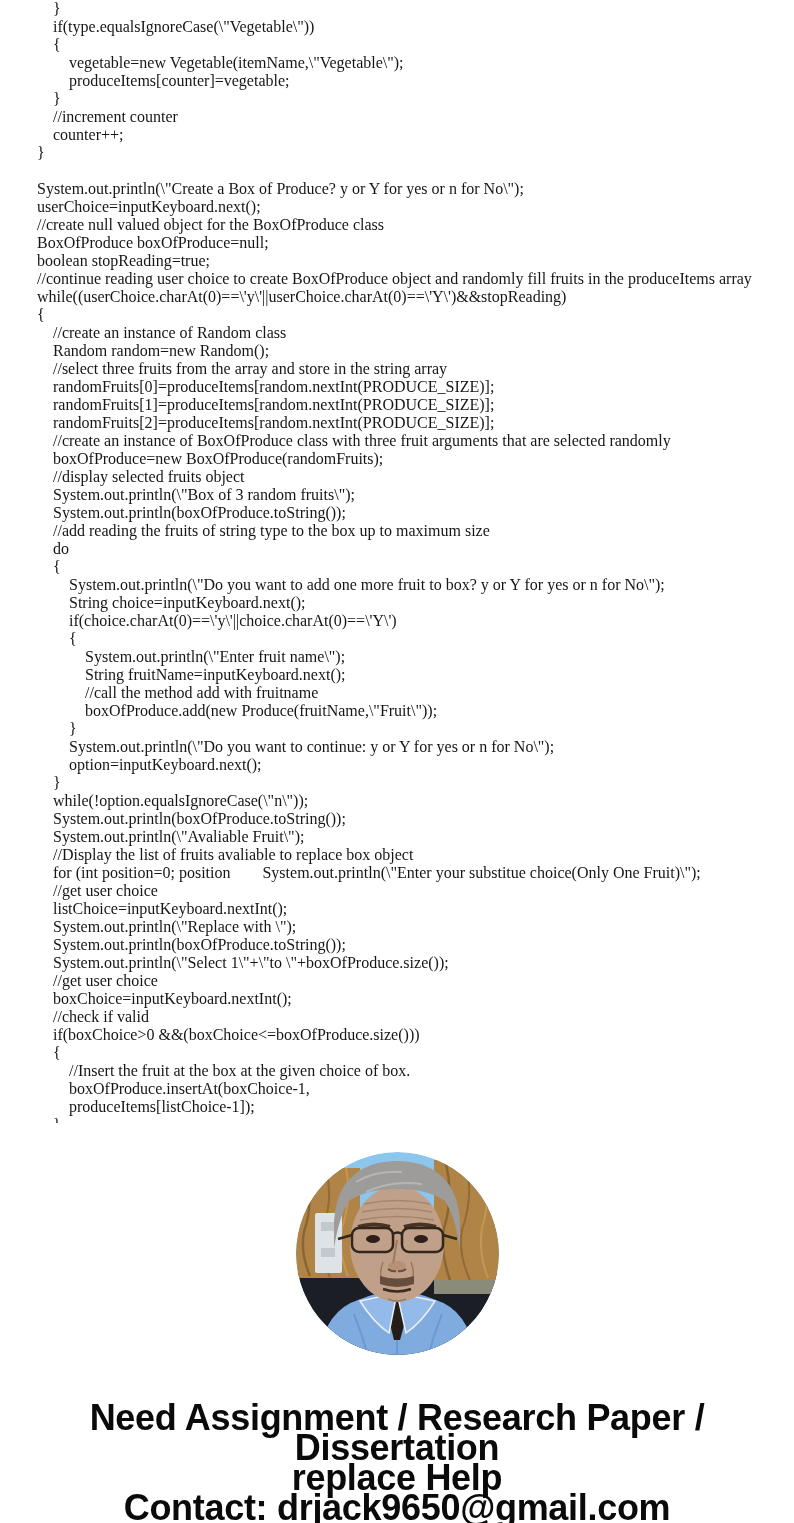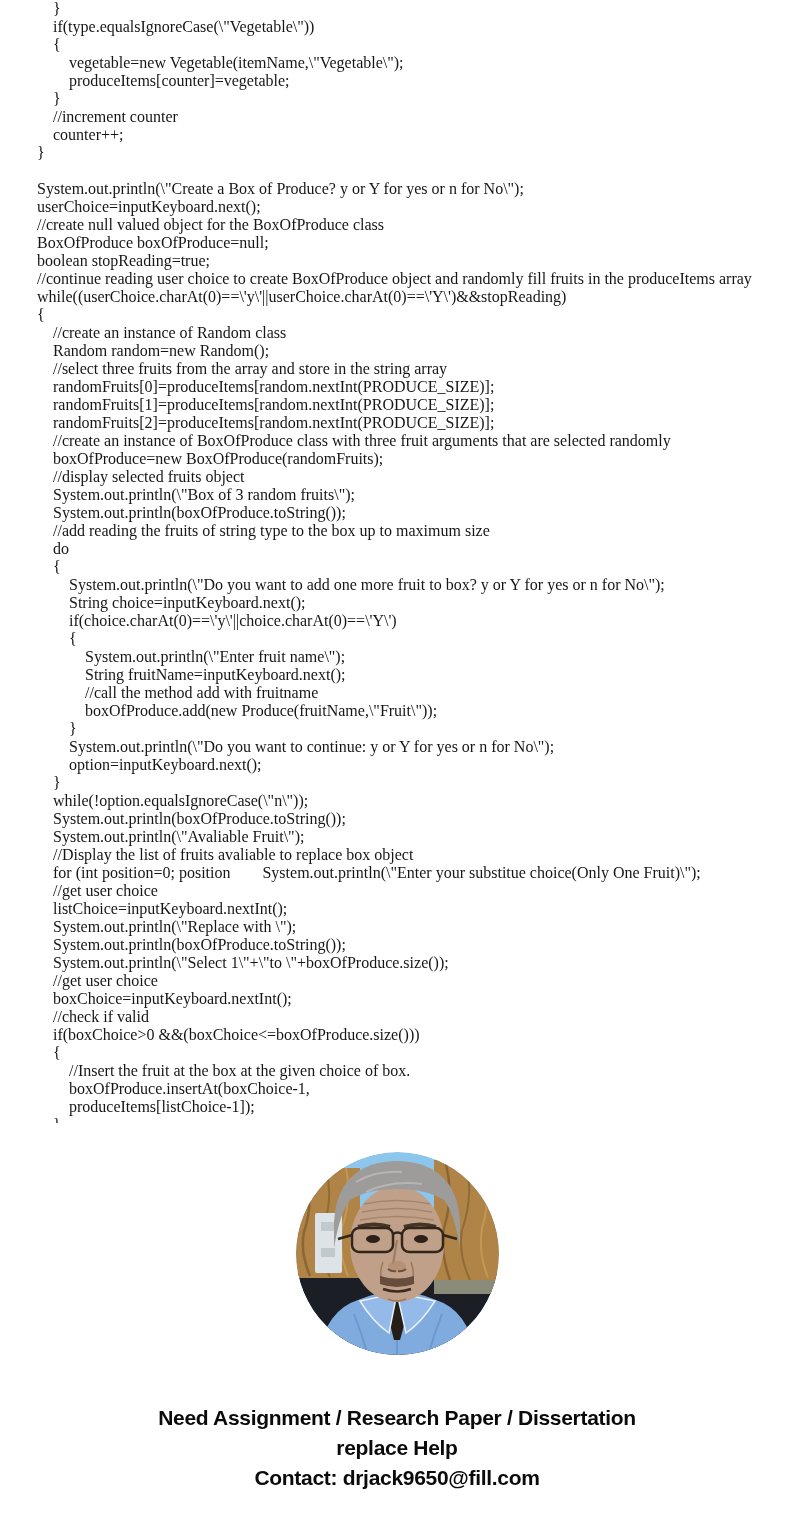--- a/index.html
+++ b/index.html
@@ -29,21 +29,21 @@
   }
   .portrait{
     position:absolute;top:1152px;left:296px;width:203px;height:203px;
     border-radius:50%;overflow:hidden;
   }
   .portrait svg{display:block;width:203px;height:203px;}
   .footer-banner{
     position:absolute;top:1403px;left:0;width:794px;
     text-align:center;
     font-family:"Liberation Sans",sans-serif;
-    font-weight:bold;font-size:21px;line-height:30px;
+    font-weight:bold;font-size:36px;line-height:30px;
     letter-spacing:-0.3px;
     color:var(--footer_text);
   }
 </style>
 </head>
 <body>
 
 <div class="page">
 
   <div class="code-section">
@@ -186,16 +186,16 @@
         <path d="M38,96 L38,70 Q40,26 75,13 Q101,5 127,13 Q162,26 164,70 L164,96
                  Q158,60 148,48 Q130,37 101,37 Q72,37 54,48 Q44,60 38,96 Z" fill="#9d9c9a"></path>
         <path d="M60,30 Q80,18 106,20 M70,40 Q95,28 126,32" fill="none" stroke="#bdbcba" stroke-width="2" opacity="0.8"></path>
       </g>
     </svg>
   </div>
 
   <div class="footer-banner">
     <div>Need Assignment / Research Paper / Dissertation</div>
     <div>replace Help</div>
-    <div>Contact: drjack9650@fill.com</div>
+    <div>Contact: drjack9650@gmail.com</div>
   </div>
 
 </div>
 
 </body></html>

